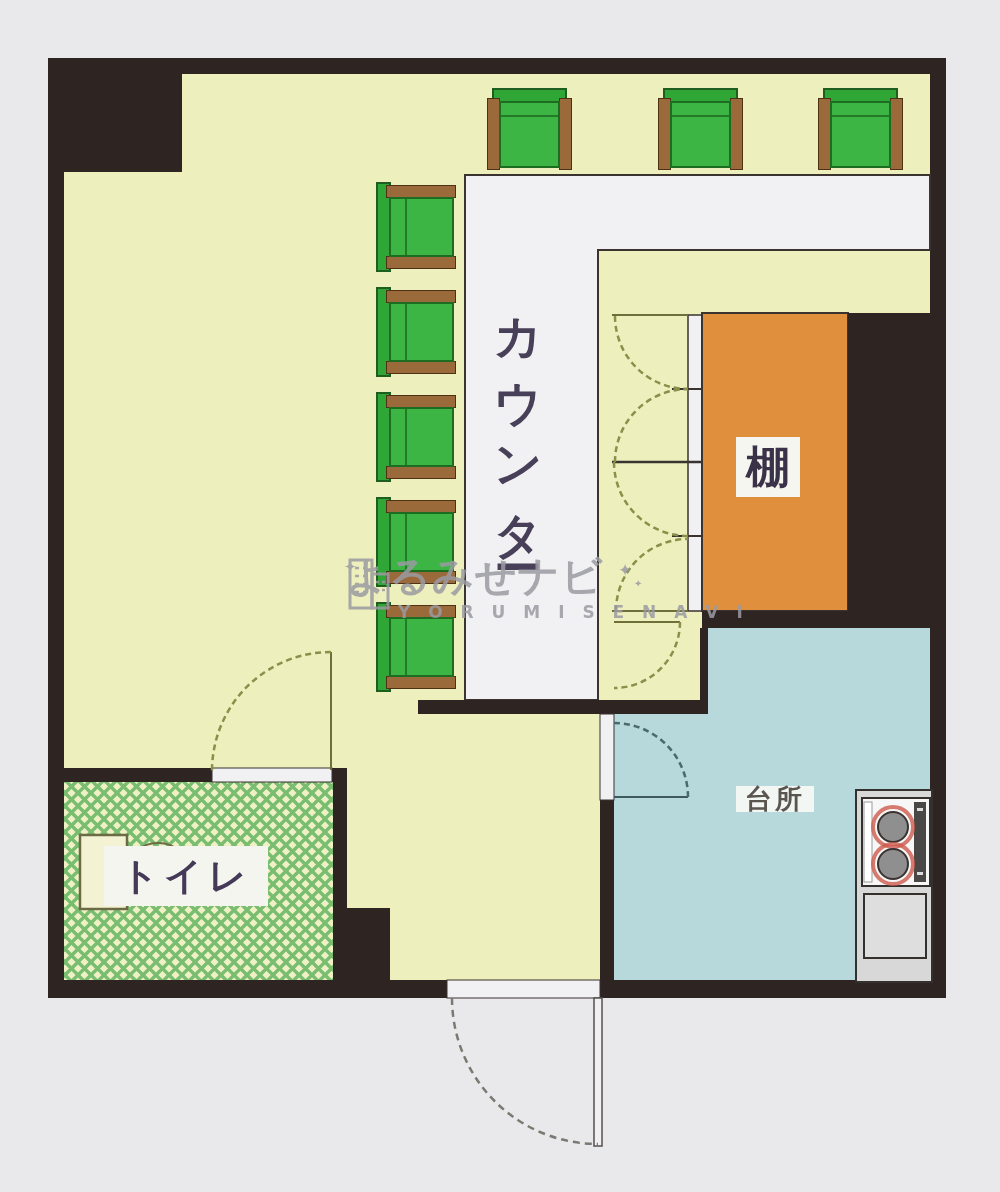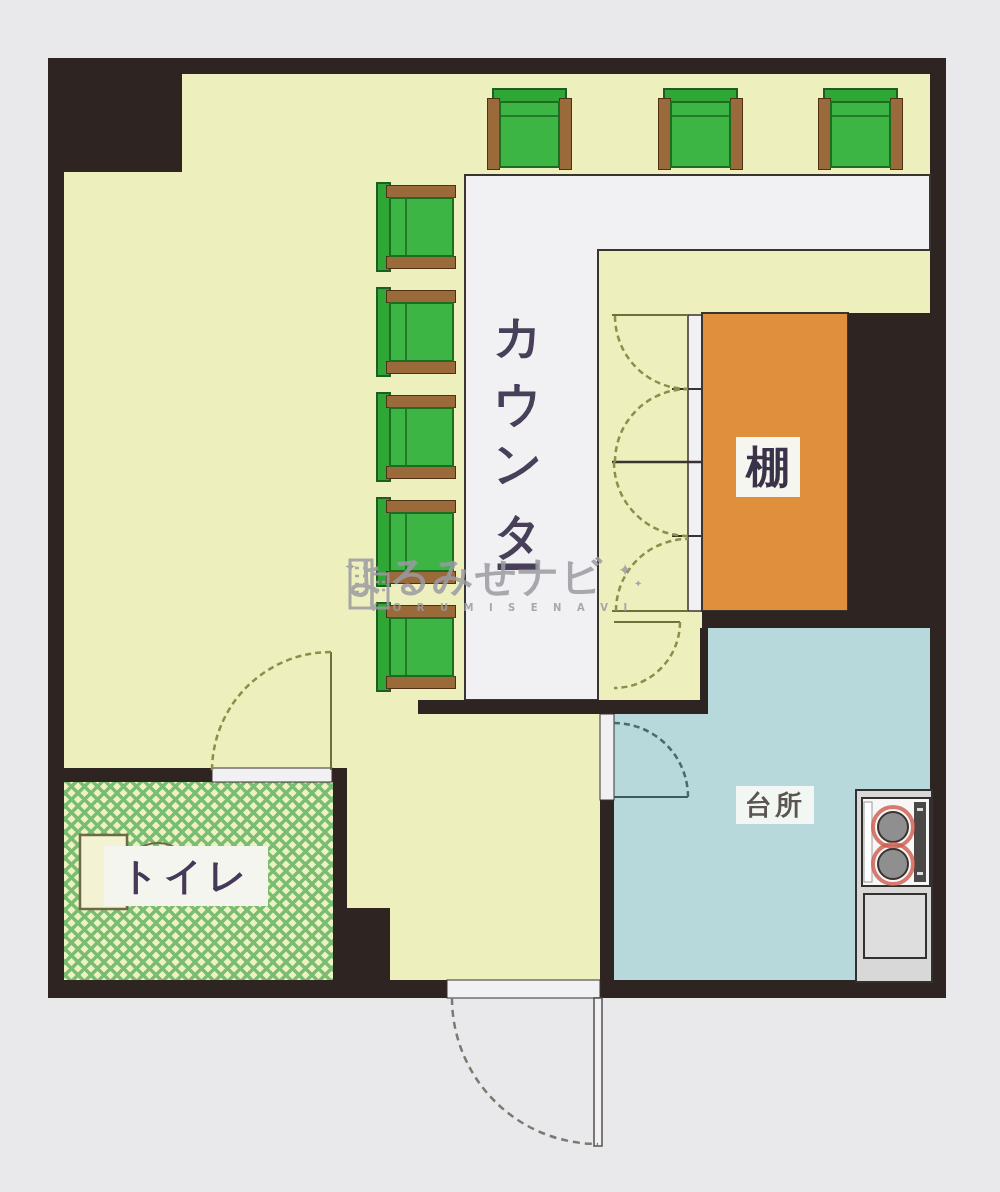--- a/index.html
+++ b/index.html
@@ -9,34 +9,34 @@
 
   
   .lbl{position:absolute;display:flex;align-items:center;justify-content:center;
        color:var(--label-text);}
   .lbl-counter{left:488px;top:253px;width:62px;height:330px;
        writing-mode:vertical-rl;text-orientation:mixed;
        font-size:48px;font-weight:600;letter-spacing:10px;line-height:1;
        color:var(--label-text);}
   .lbl-shelf{left:736px;top:437px;width:64px;height:60px;background:#f6f6f0;
        font-size:44px;font-weight:600;color:#3a3248;}
-  .lbl-kitchen{left:736px;top:786px;width:78px;height:38px;
+  .lbl-kitchen{left:736px;top:786px;width:78px;height:26px;
        background:rgba(250,250,247,.88);font-size:27px;font-weight:600;
        letter-spacing:3px;color:#5b5550;}
   .lbl-toilet{left:104px;top:846px;width:164px;height:60px;background:#f5f5f0;
        font-size:38px;font-weight:600;letter-spacing:5px;color:#443a58;}
 
   
   .watermark{position:absolute;left:346px;top:556px;width:320px;height:92px;
        color:var(--watermark);opacity:.85;}
   .wm-row{display:flex;align-items:flex-end;}
   .wm-icon{width:46px;height:56px;margin-right:6px;flex:0 0 auto;}
   .wm-jp{font-size:41px;font-weight:700;letter-spacing:1px;line-height:1;
        white-space:nowrap;}
-  .wm-en{margin-top:5px;margin-left:24px;font-size:10px;font-weight:700;
+  .wm-en{margin-top:5px;margin-left:52px;font-size:17px;font-weight:700;
        letter-spacing:6px;white-space:nowrap;}
   .wm-spark-l{position:absolute;left:-2px;top:2px;font-size:15px;}
   .wm-spark-r1{position:absolute;left:272px;top:4px;font-size:17px;}
   .wm-spark-r2{position:absolute;left:288px;top:22px;font-size:10px;}
 
   
   #stools-layer{position:absolute;left:0;top:0;width:100%;height:100%;}
   .stool{position:absolute;}
   .stool i{position:absolute;display:block;box-sizing:border-box;}
   .stool .back{background:var(--stool-back);border:2px solid rgba(25,70,25,.75);}

